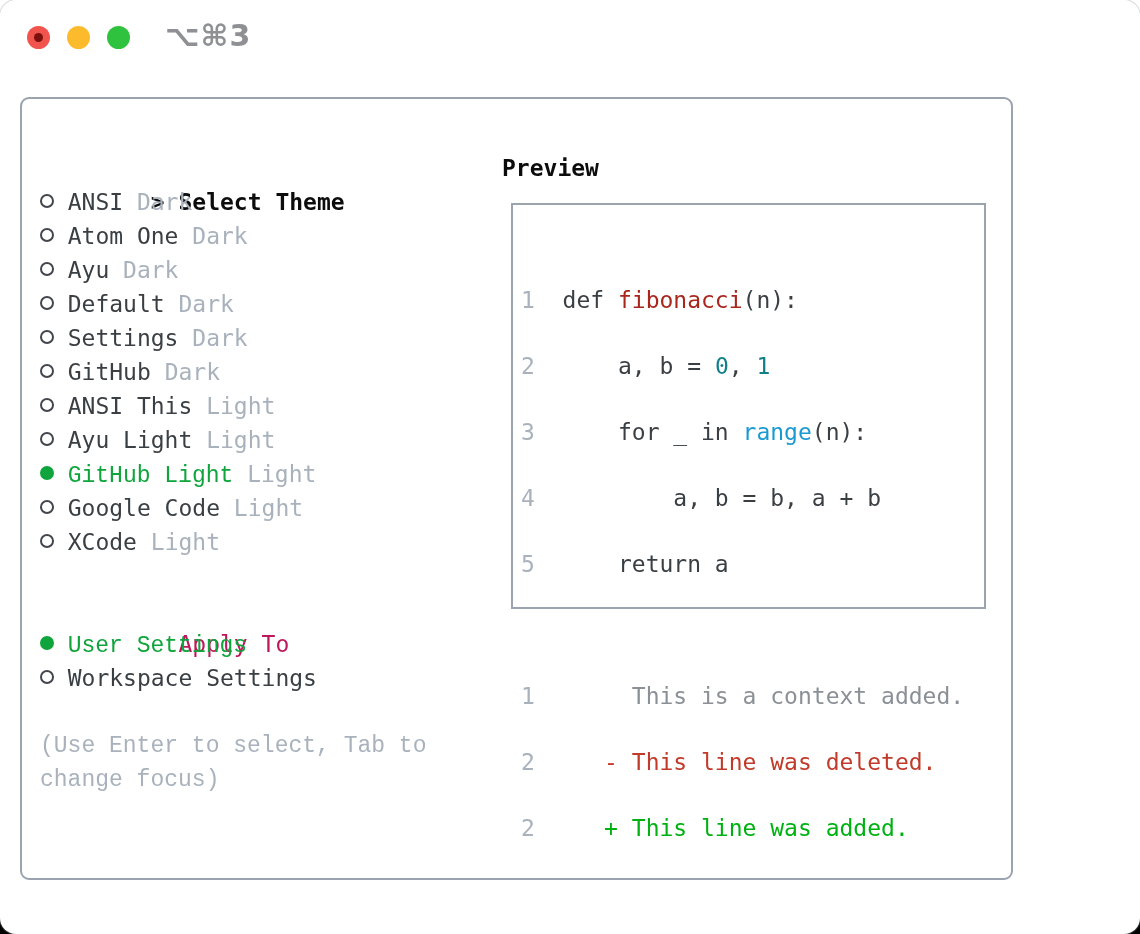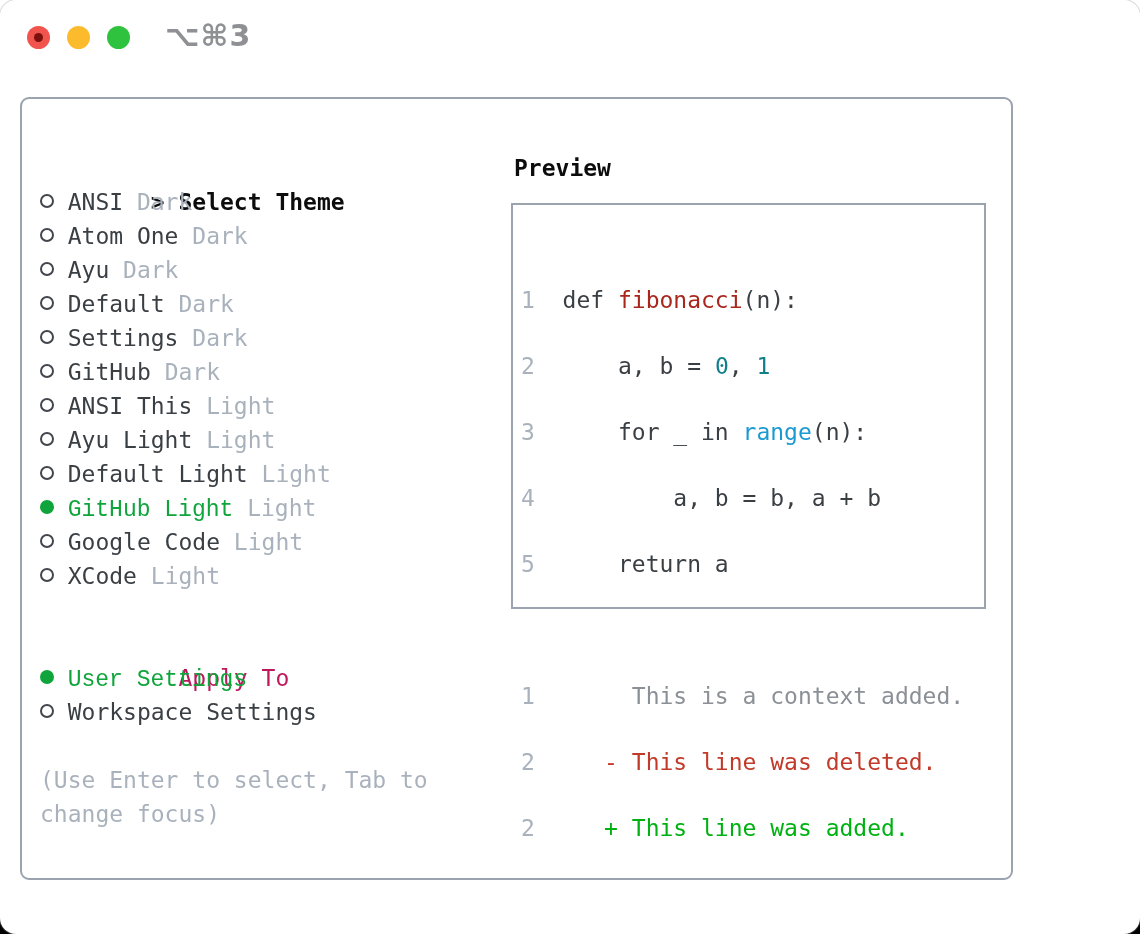--- a/index.html
+++ b/index.html
@@ -32,24 +32,24 @@
   .pfx{display:inline-block;width:2ch;}
   .prompt{display:inline-block;width:2ch;font-weight:bold;color:#0c0c0c;}
   .h{font-weight:bold;color:#0c0c0c;}
   .apply-h{color:#be185d;margin-top:20px;}
   .radio{display:inline-block;width:10px;height:10px;border:2.5px solid #42474d;border-radius:50%;
          vertical-align:2px;}
   .radio.on{background:var(--select-green);border-color:var(--select-green);}
   .tname{color:var(--item-dark);text-align:right;}
   .tname.sel{color:var(--select-green);font-family:Liberation Mono, monospace;}
   .variant{color:var(--muted-gray);margin-left:1ch;}
-  .hint{color:var(--muted-gray);}
+  .hint{color:var(--muted-gray);font-family:Liberation Mono, monospace;}
 
   .preview-title{position:absolute;left:480px;top:52px;height:34px;line-height:34px;
-                 font-size:23px;font-weight:bold;color:#0c0c0c;margin-left:12px;}
+                 font-size:23px;font-weight:bold;color:#0c0c0c;}
   .preview-box{position:absolute;left:489px;top:104px;width:475px;height:406px;box-sizing:border-box;
                border:2px solid var(--border-gray);background:#fff;}
   .code{padding:46px 0 0 8px;font-size:23px;}
   .crow{height:34px;line-height:34px;white-space:pre;margin-top:32px;}
   .lnum{display:inline-block;width:2ch;color:var(--muted-gray);white-space:pre;}
   .seg-code{color:var(--item-dark);}
   .seg-func{color:var(--func-red);}
   .seg-num{color:var(--num-teal);}
   .seg-builtin{color:var(--builtin-blue);}
   .seg-context{color:var(--context-gray);}
@@ -82,21 +82,20 @@
 
       <div id="themeList">
           <div class="row"><span class="pfx"><span class="radio"></span></span><span class="tname">ANSI</span><span class="variant">Dark</span></div>
           <div class="row"><span class="pfx"><span class="radio"></span></span><span class="tname">Atom One</span><span class="variant">Dark</span></div>
           <div class="row"><span class="pfx"><span class="radio"></span></span><span class="tname">Ayu</span><span class="variant">Dark</span></div>
           <div class="row"><span class="pfx"><span class="radio"></span></span><span class="tname">Default</span><span class="variant">Dark</span></div>
           <div class="row"><span class="pfx"><span class="radio"></span></span><span class="tname">Settings</span><span class="variant">Dark</span></div>
           <div class="row"><span class="pfx"><span class="radio"></span></span><span class="tname">GitHub</span><span class="variant">Dark</span></div>
           <div class="row"><span class="pfx"><span class="radio"></span></span><span class="tname">ANSI This</span><span class="variant">Light</span></div>
           <div class="row"><span class="pfx"><span class="radio"></span></span><span class="tname">Ayu Light</span><span class="variant">Light</span></div>
-          <div class="row"><span class="pfx"><span class="radio"></span></span><span class="tname">Default Light</span><span class="variant">Light</span></div>
           <div class="row"><span class="pfx"><span class="radio on"></span></span><span class="tname sel">GitHub Light</span><span class="variant">Light</span></div>
           <div class="row"><span class="pfx"><span class="radio"></span></span><span class="tname">Google Code</span><span class="variant">Light</span></div>
           <div class="row"><span class="pfx"><span class="radio"></span></span><span class="tname">XCode</span><span class="variant">Light</span></div>
         </div>
 
       <div class="row"> </div>
 
       <div class="row">
         <span class="pfx"> </span><span class="apply-h">Apply To</span>
       </div>

